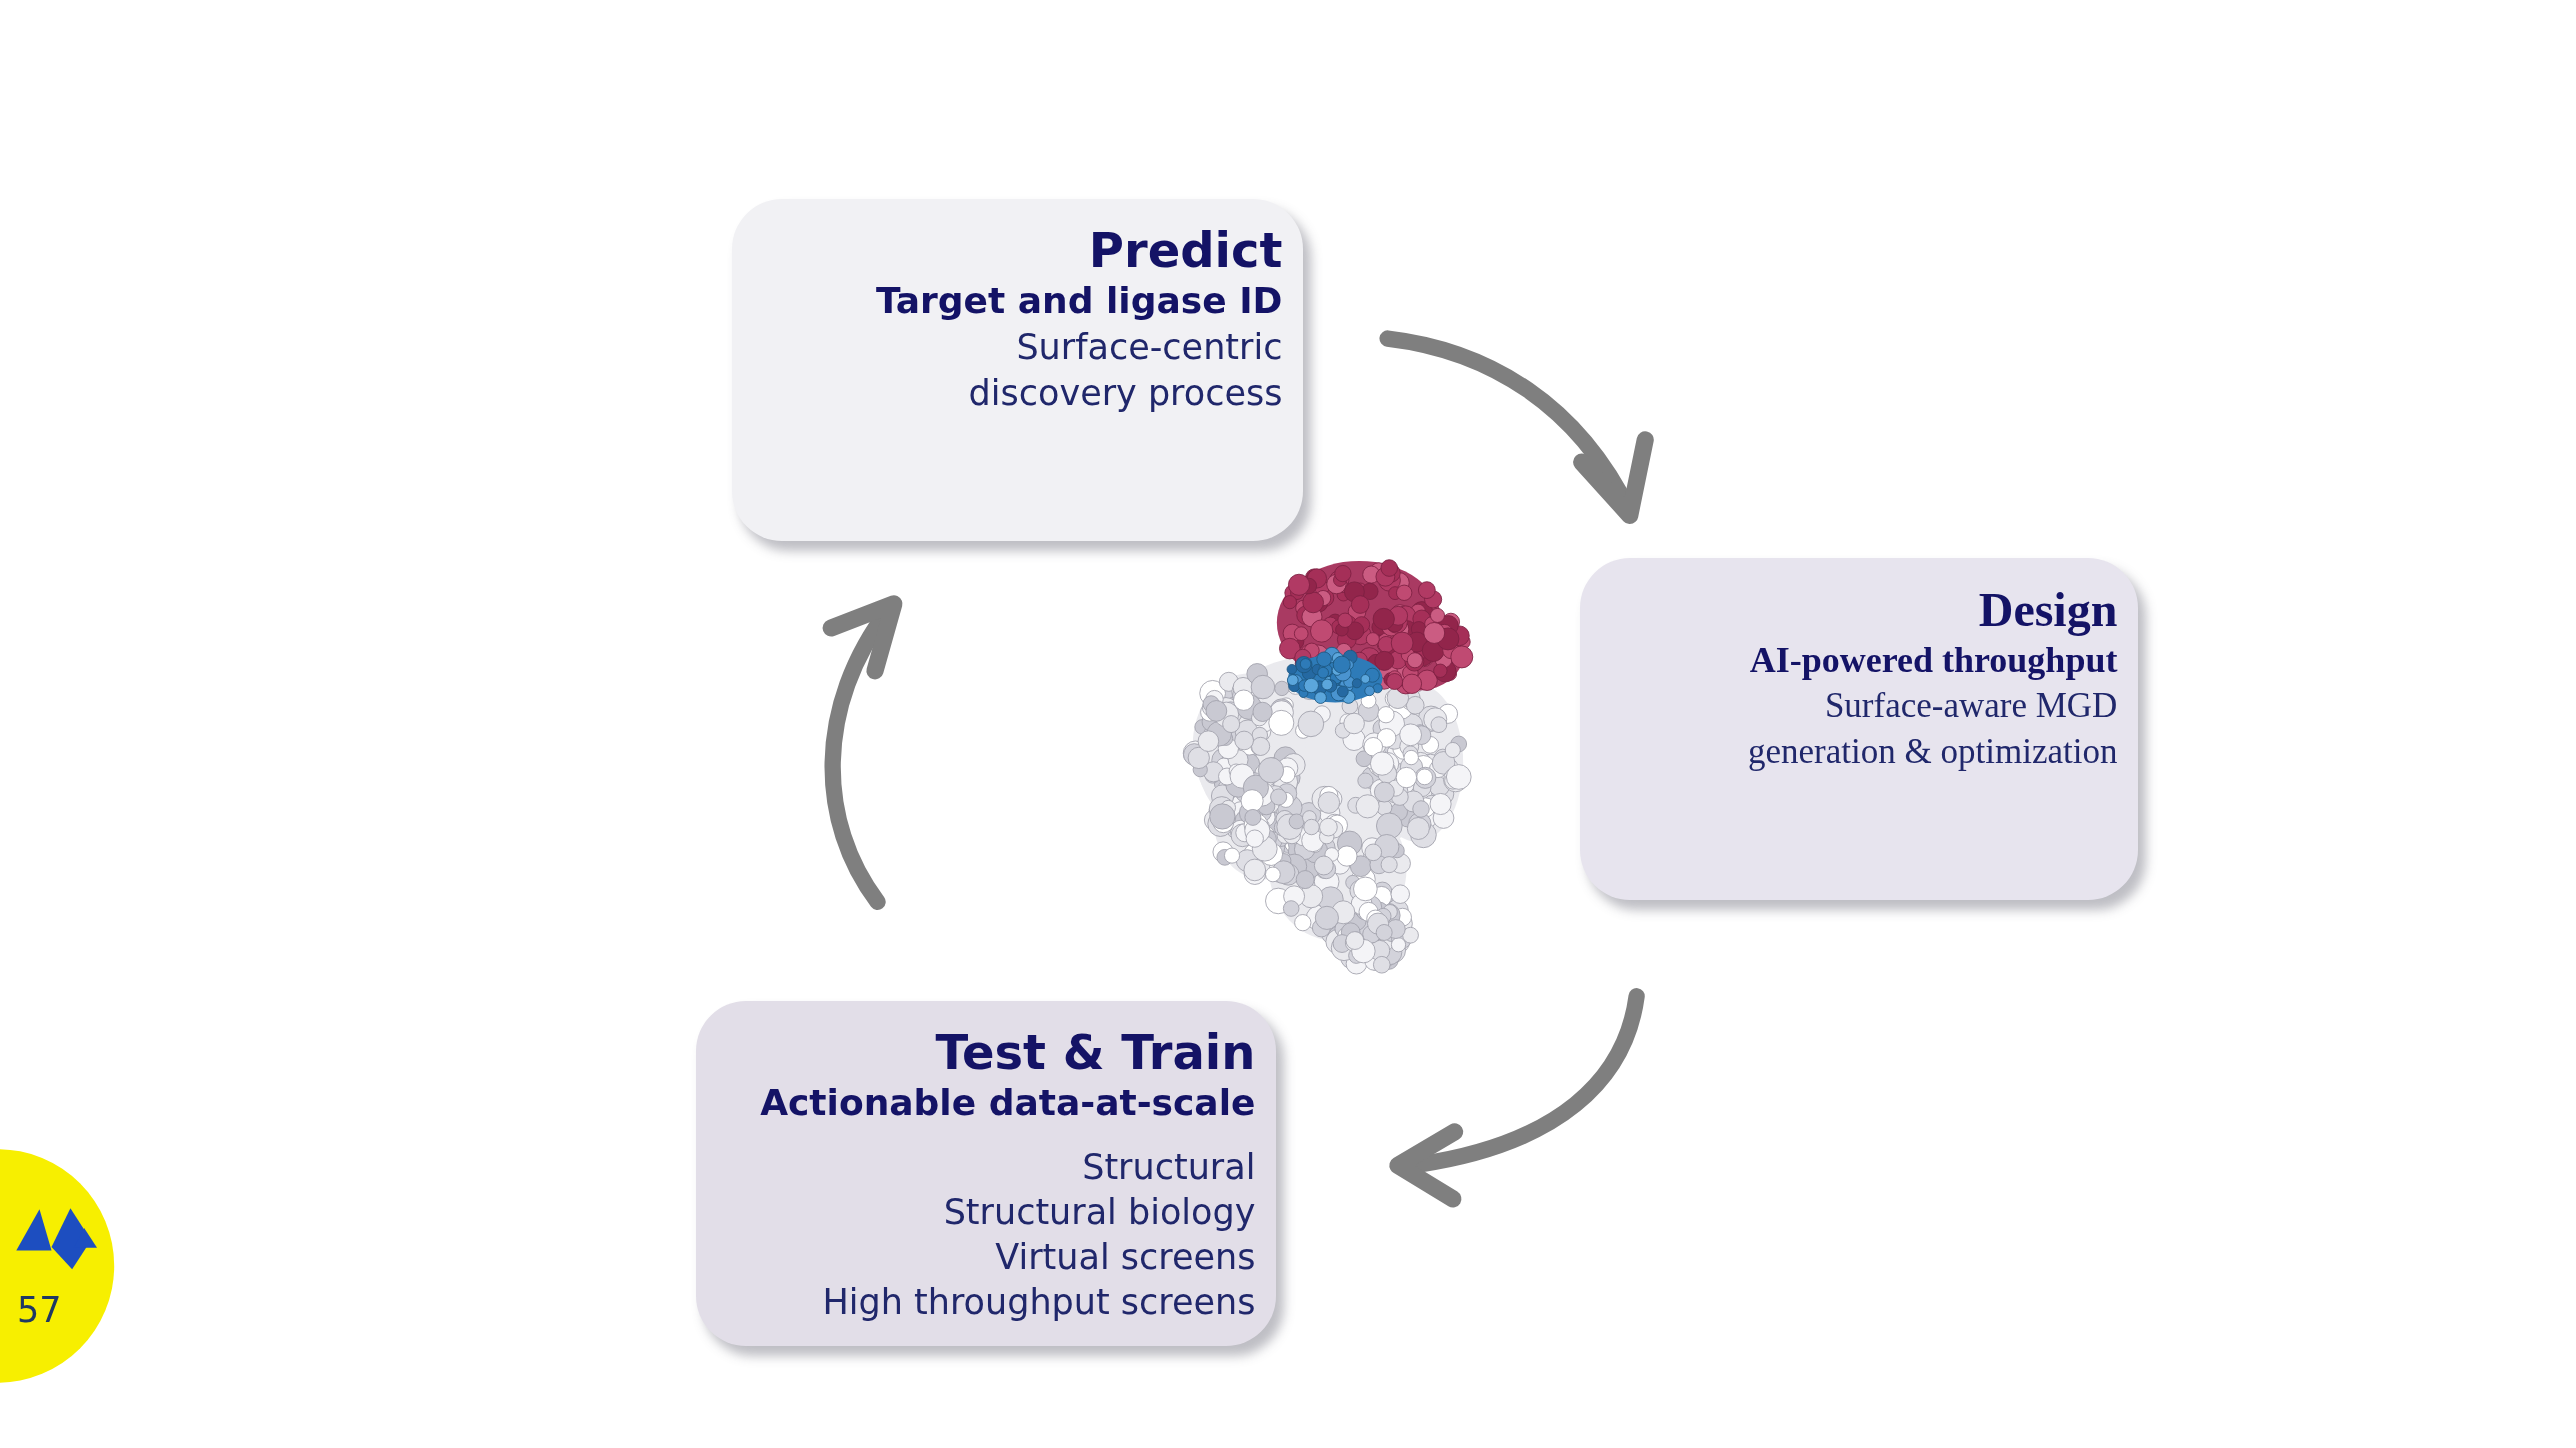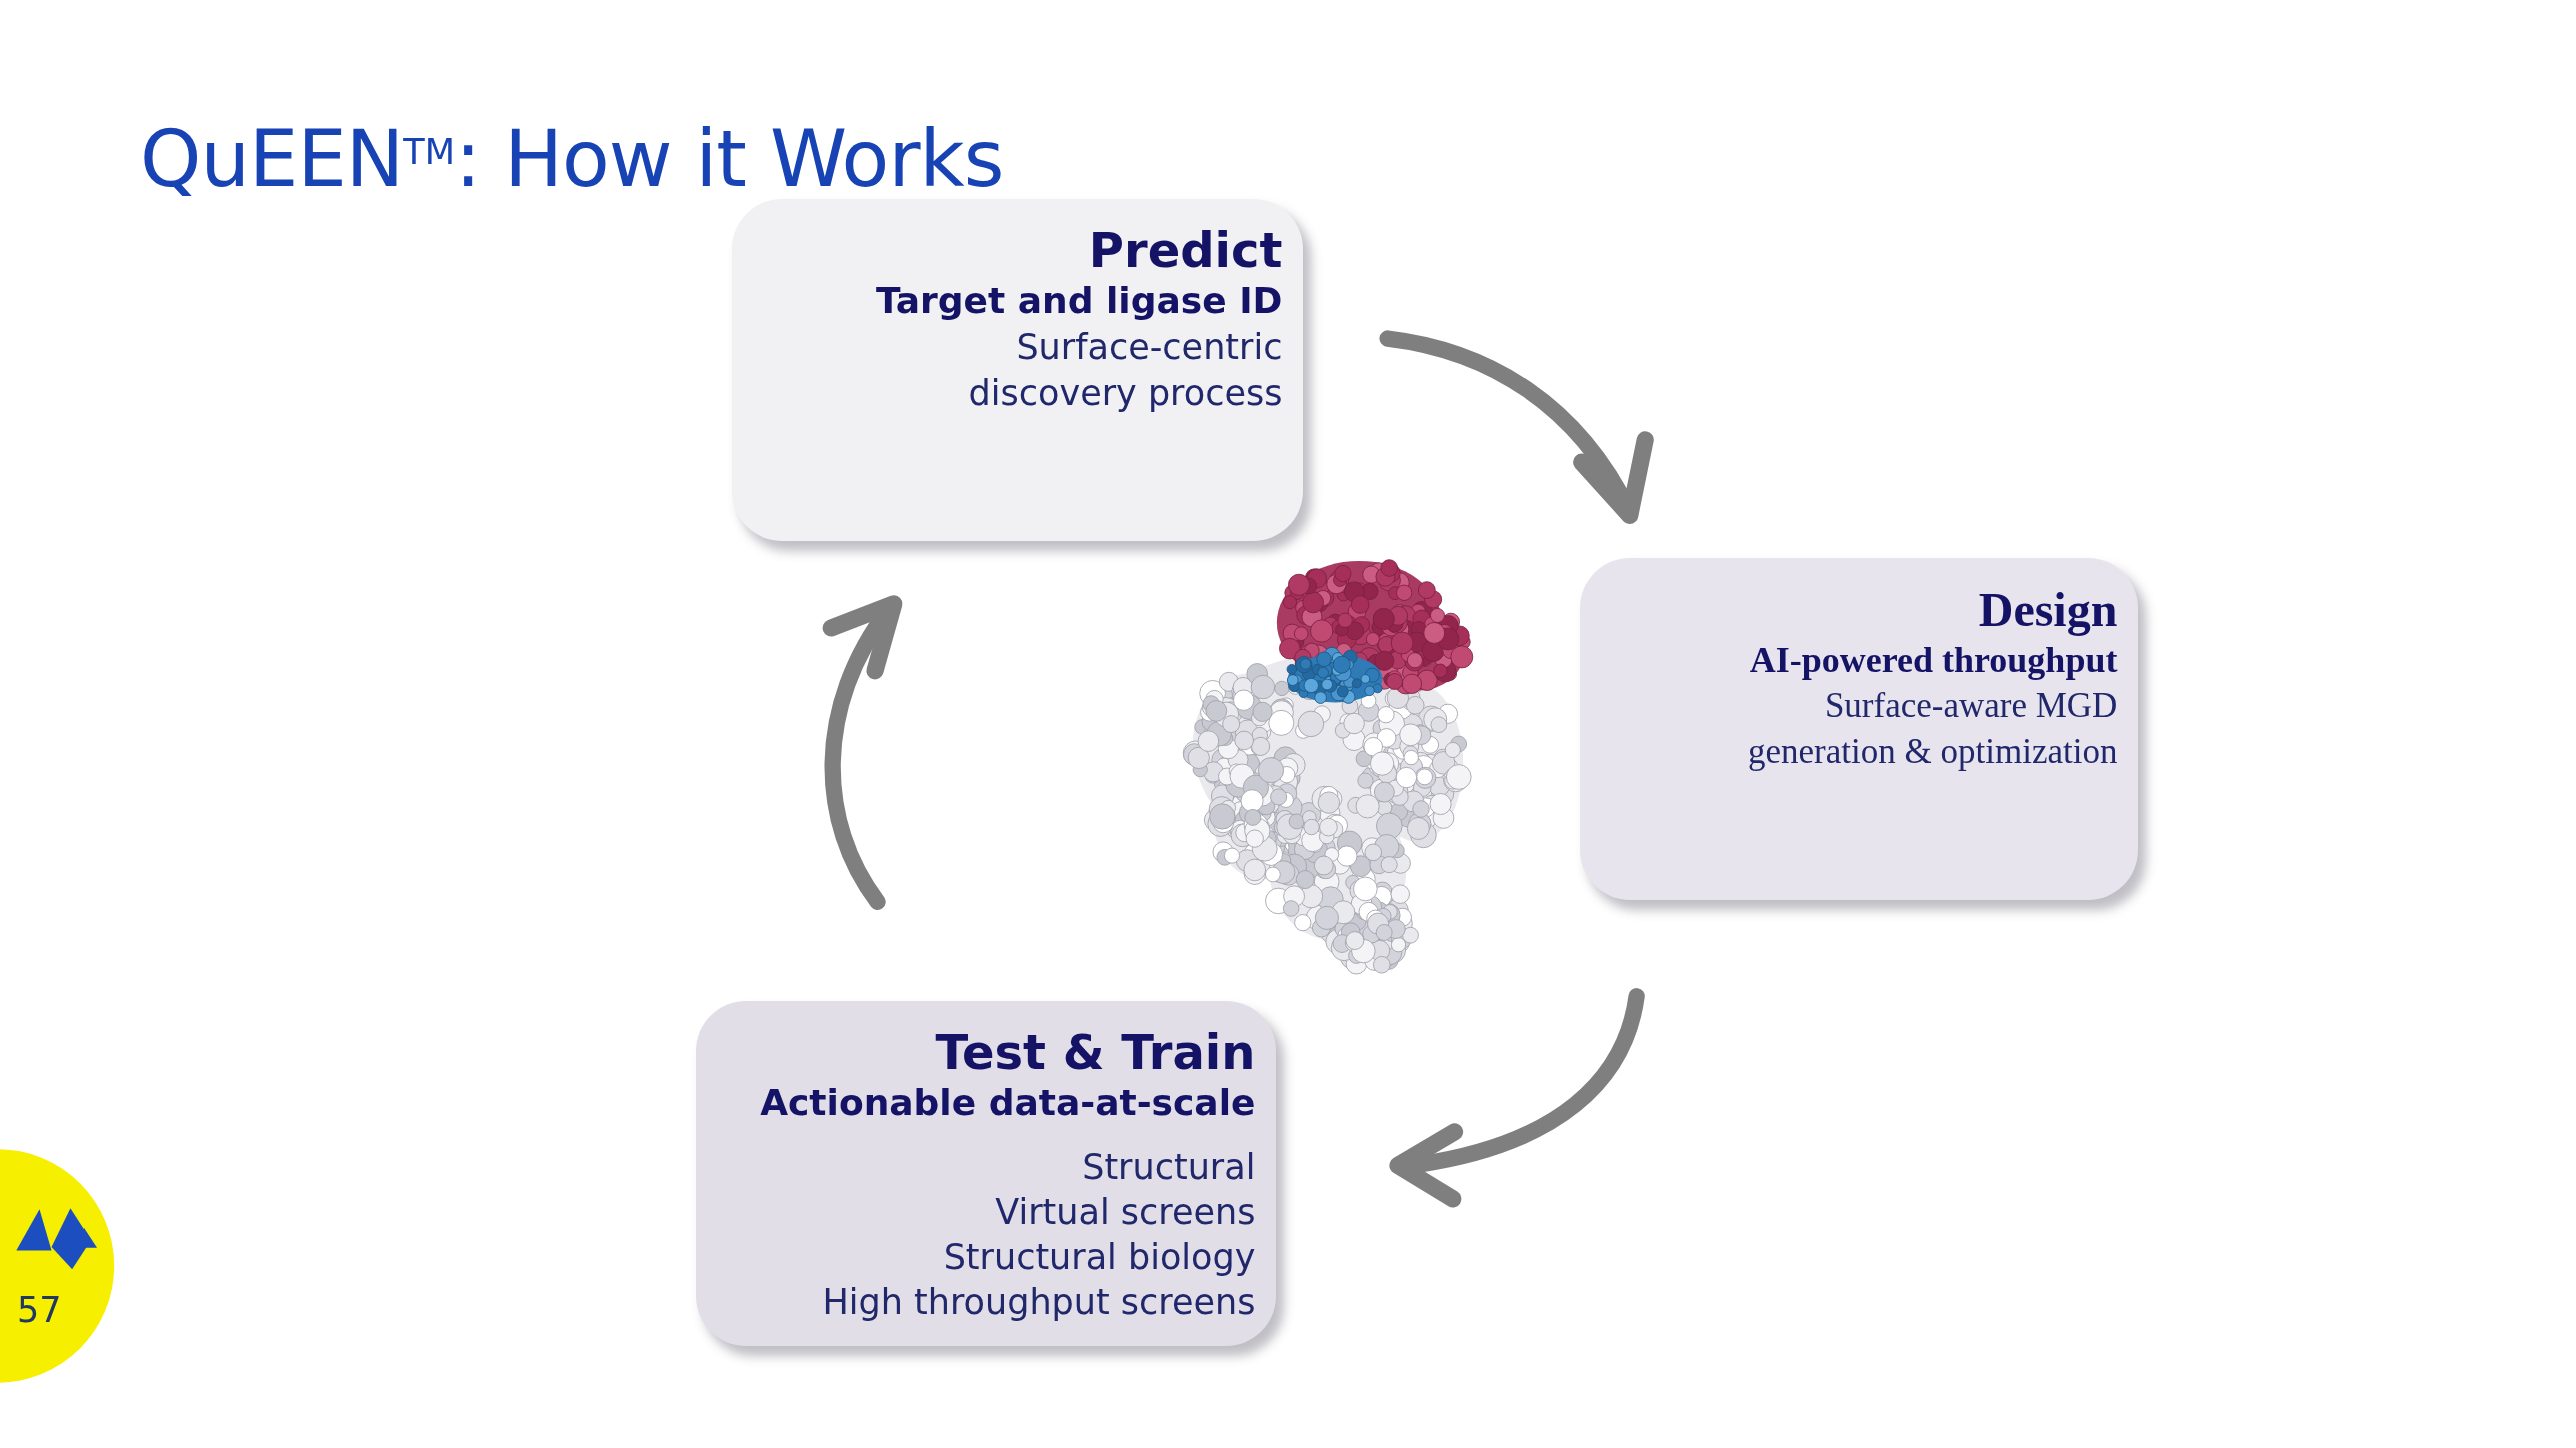--- a/index.html
+++ b/index.html
@@ -751,21 +751,20 @@
     <g>
       <circle cx="-3" cy="1474" r="136" fill="var(--footer-yellow,#F7EF00)"></circle>
       <g fill="var(--logo-blue,#1D4EC0)">
         <polygon points="46,1408 19,1456 60,1456"></polygon>
         <polygon points="82,1407 106,1444 84,1478 60,1452"></polygon>
         <polygon points="98,1430 86,1453 113,1453"></polygon>
       </g>
     </g>
   </svg>
 
-  <h1 class="title"><span>QuEEN</span><sup>TM</sup><span>: How it Works</span></h1>
 
   <div class="card card--predict">
     <div class="card-title">Predict</div>
     <div class="card-subtitle">Target and ligase ID</div>
     <div class="card-body">
       <div>Surface-centric</div>
       <div>discovery process</div>
     </div>
   </div>
 
@@ -776,22 +775,22 @@
       <div>Surface-aware MGD</div>
       <div>generation &amp; optimization</div>
     </div>
   </div>
 
   <div class="card card--test">
     <div class="card-title">Test &amp; Train</div>
     <div class="card-subtitle">Actionable data-at-scale</div>
     <div class="card-body">
       <div>Structural</div>
+      <div>Structural biology</div>
       <div>Virtual screens</div>
-      <div>Structural biology</div>
       <div>High throughput screens</div>
     </div>
   </div>
 
   <div class="page-number">57</div>
 
 </div>
 
 
 </body></html>

